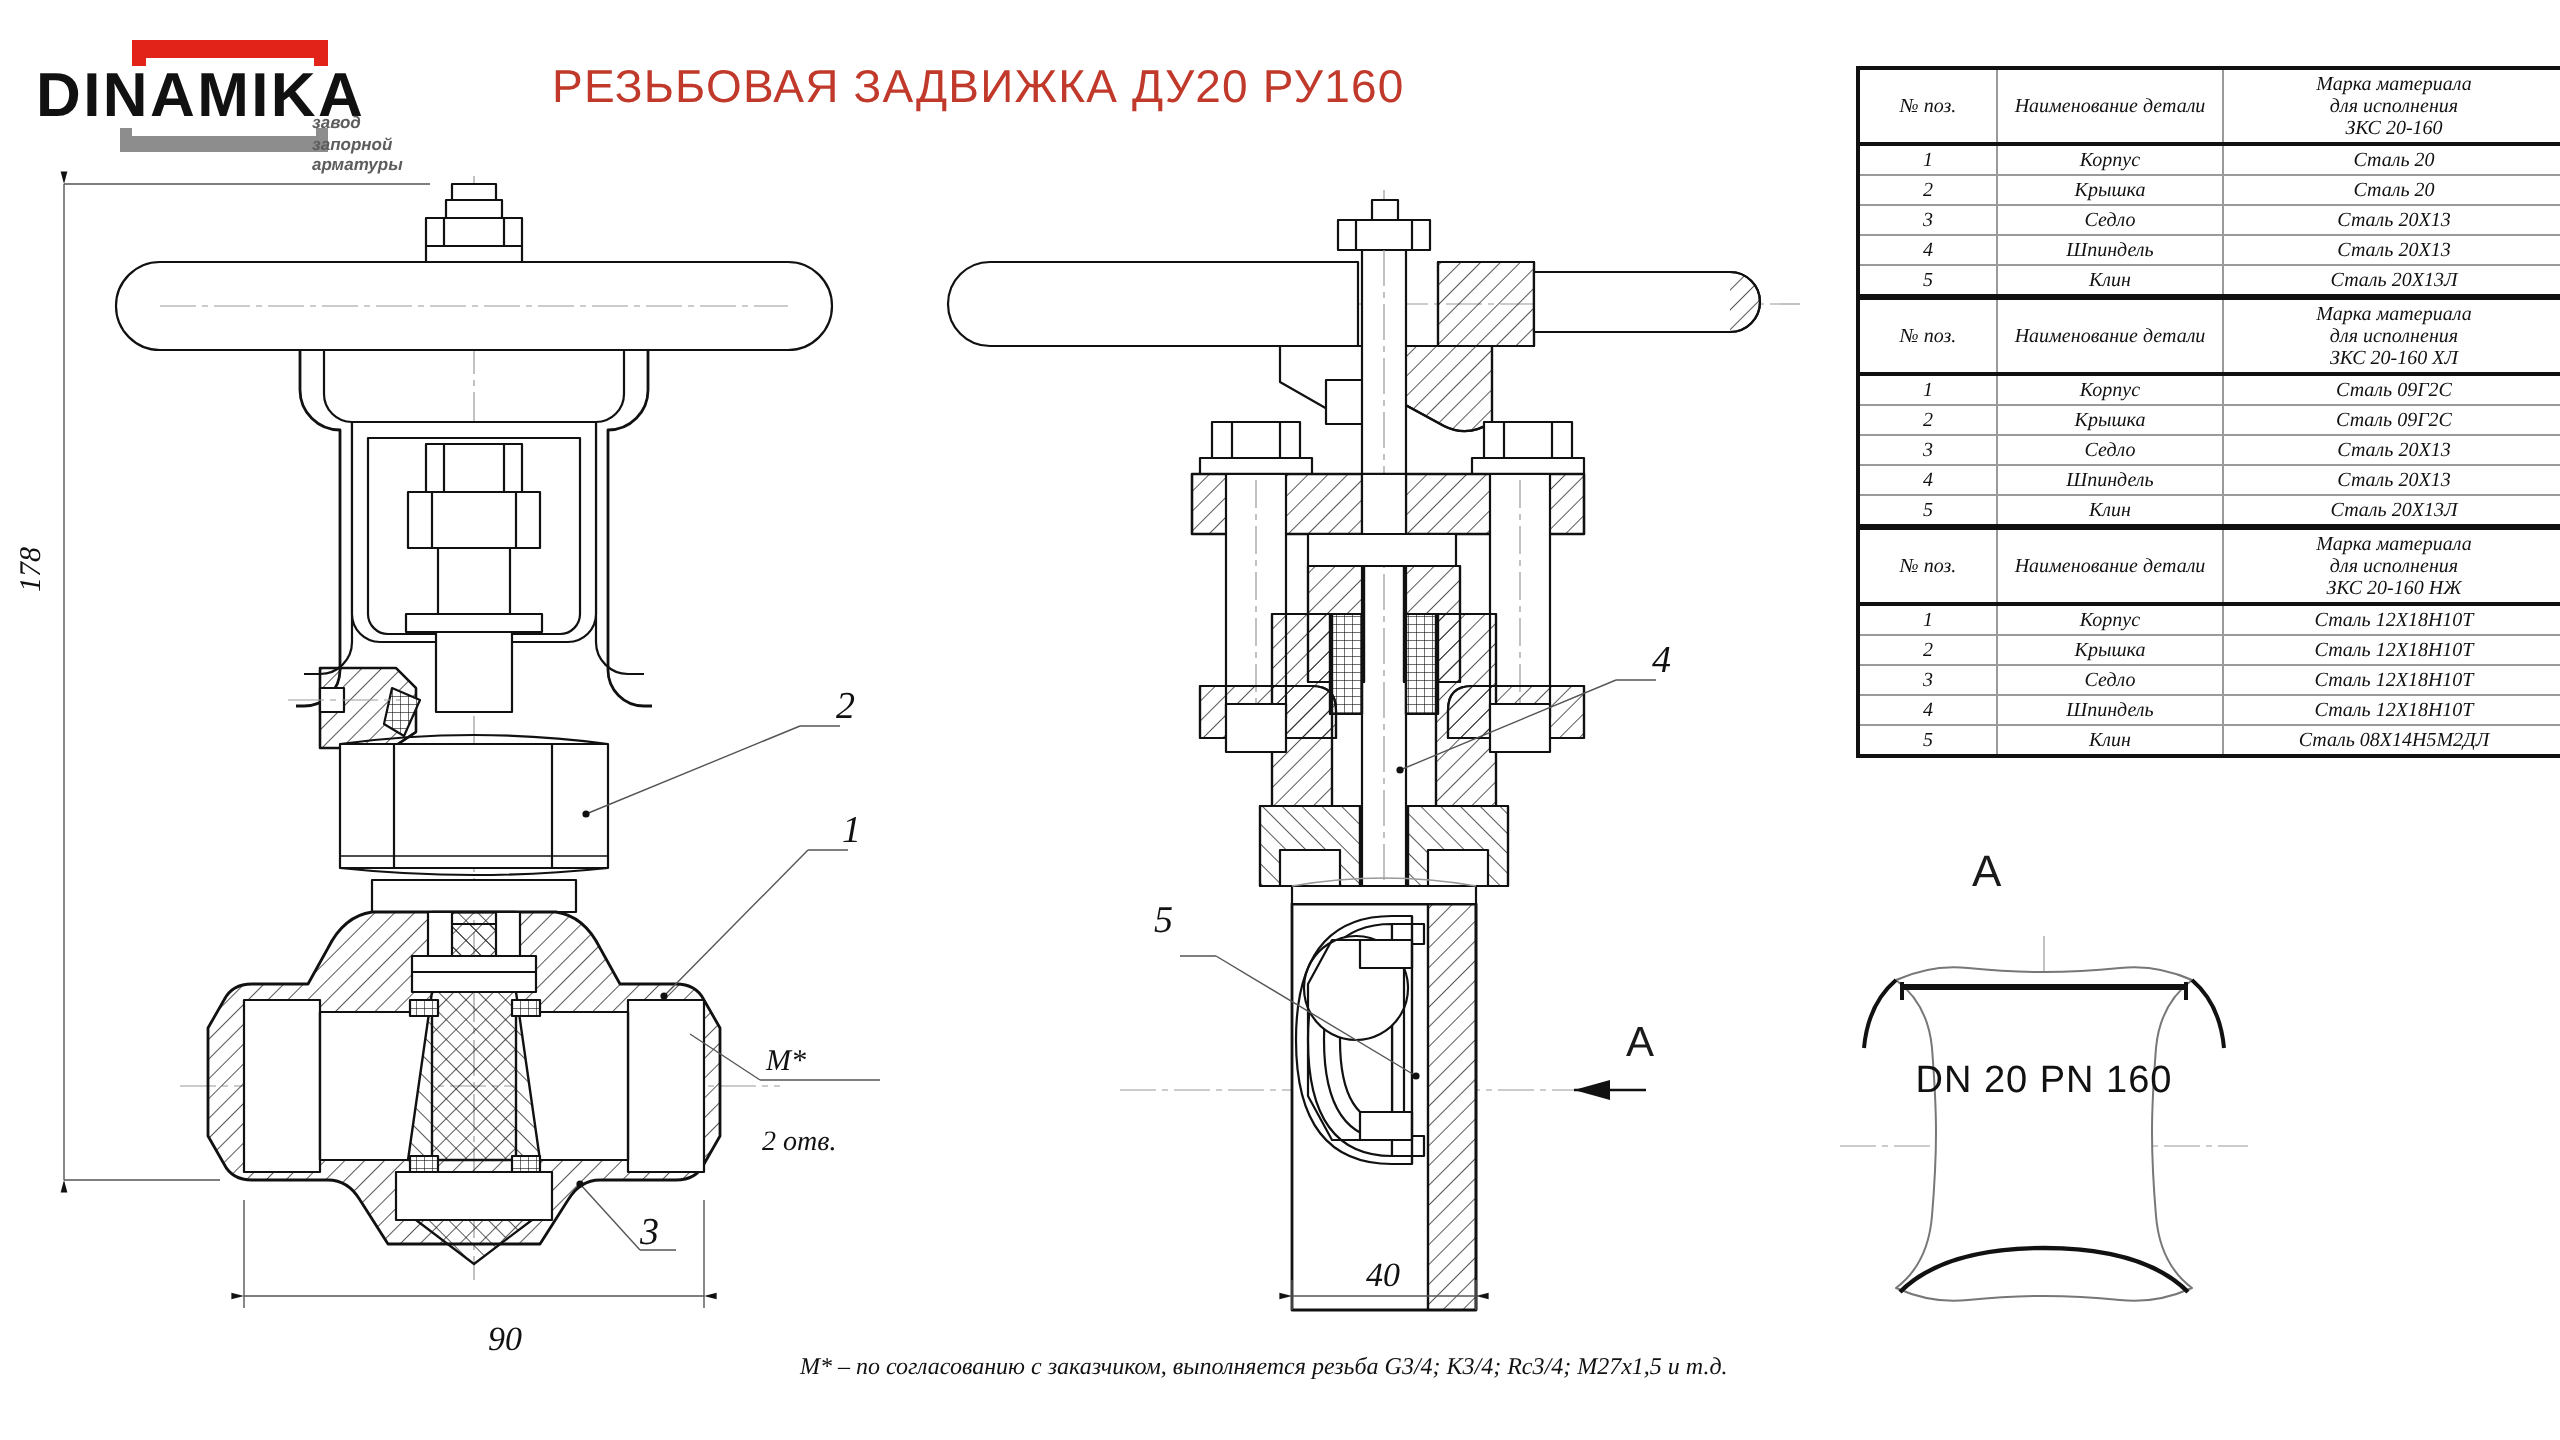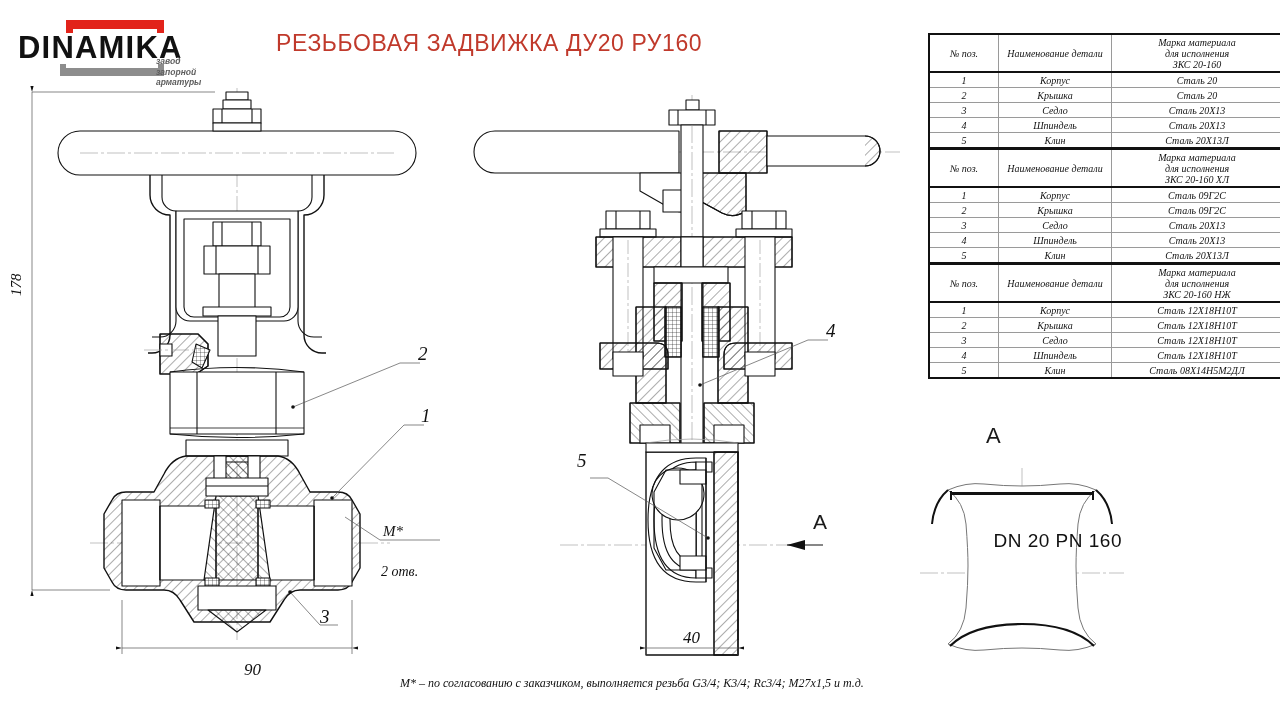--- a/index.html
+++ b/index.html
@@ -180,21 +180,21 @@
     transform-origin: left top;
     font-family: "Liberation Serif", serif;
     font-style: italic;
     font-size: 15px;
   }
   #plate-text {
     position: absolute;
     left: 922px;
     top: 528px;
     width: 200px;
-    text-align: right;
+    text-align: center;
     font-family: "Liberation Sans", sans-serif;
     font-size: 19px;
     line-height: 25px;
     color: #111;
     letter-spacing: 0.5px;
   }
   #section-letter-a-plate {
     position: absolute;
     left: 986px;
     top: 423px;

